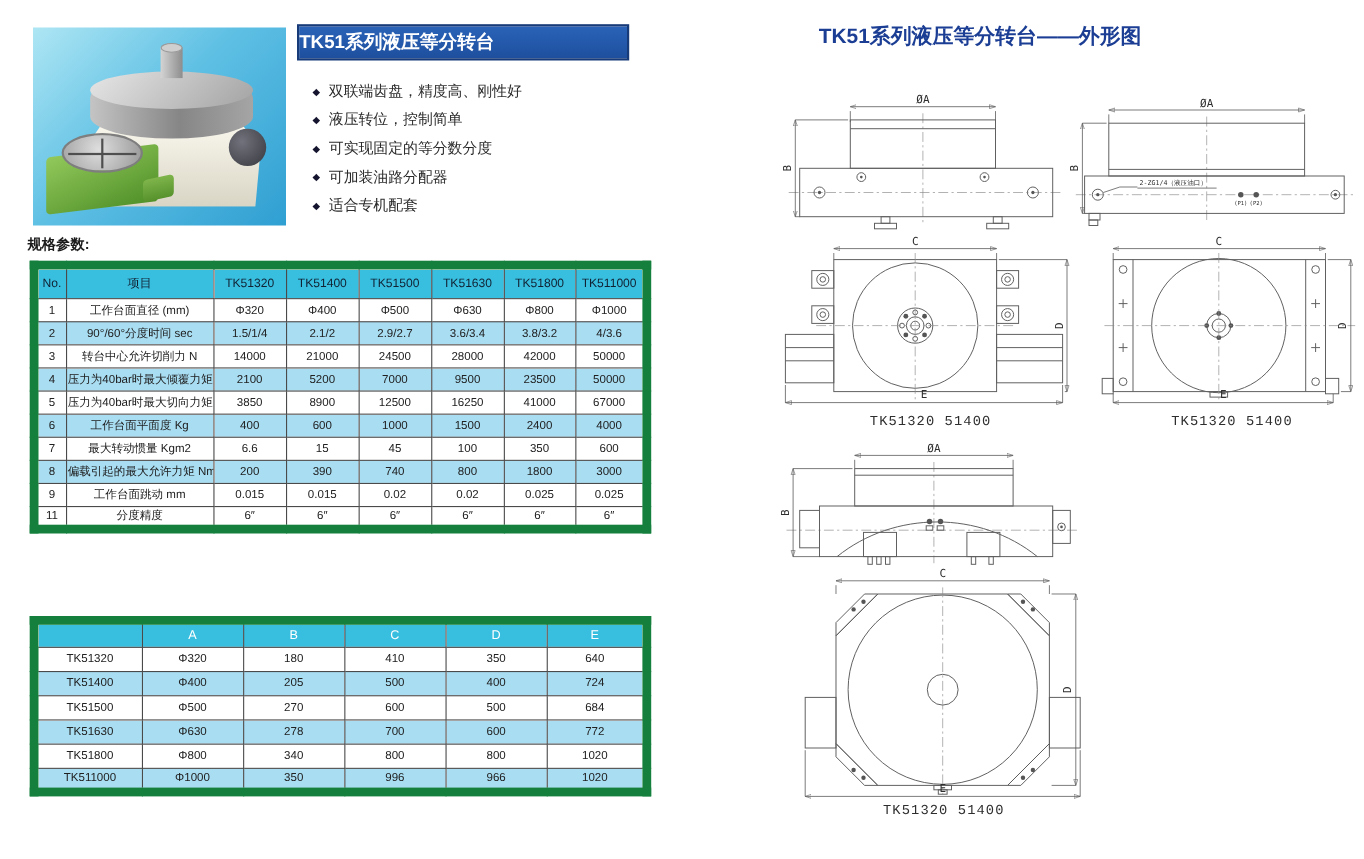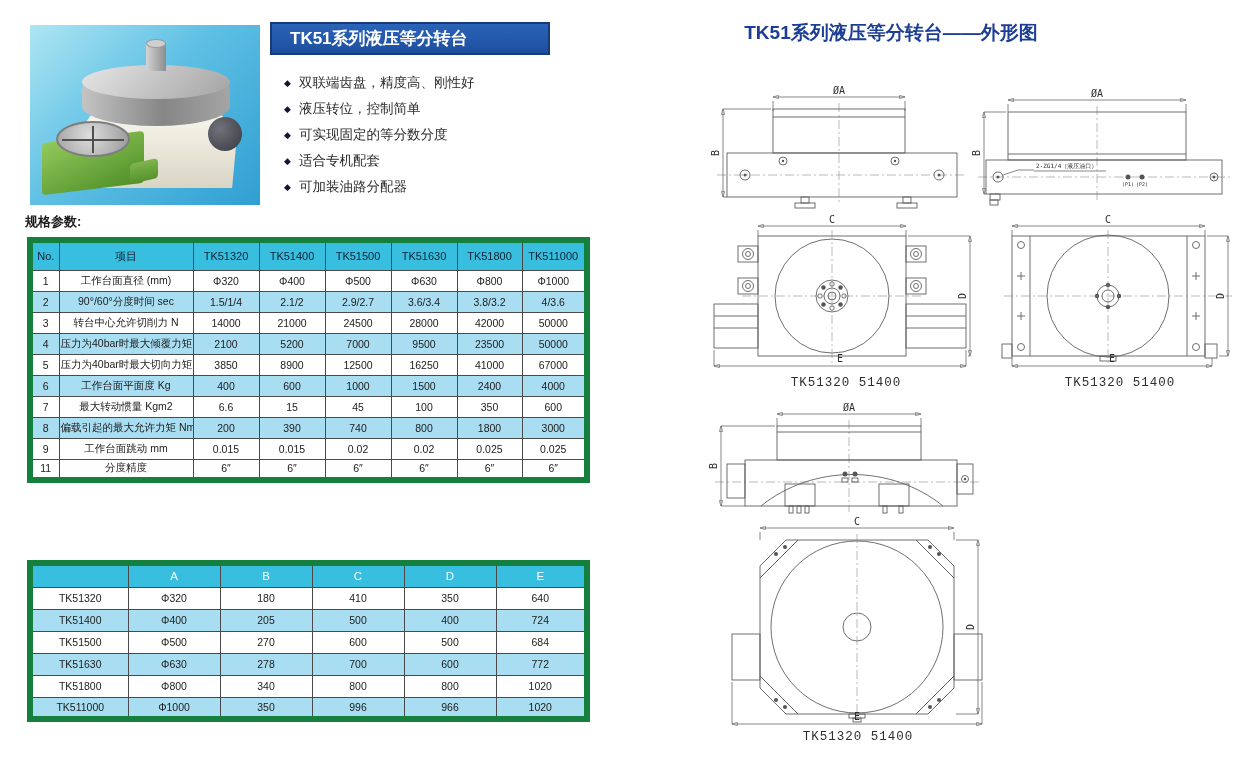--- a/index.html
+++ b/index.html
@@ -25,31 +25,31 @@
     background:#cfcfcf; border:1px solid #9a9a9a; }
   .small-base { position:absolute; left:12px; top:112px; width:102px; height:52px;
     background:linear-gradient(160deg,#93c95c,#4e8f27); border-radius:4px; transform:skewY(-7deg); }
   .small-cyl { position:absolute; left:100px; top:136px; width:28px; height:20px; border-radius:4px;
     background:linear-gradient(180deg,#7fb54b,#57922c); transform:skewY(-12deg); }
   .small-disc { position:absolute; left:26px; top:96px; width:74px; height:36px; border-radius:50%;
     background:radial-gradient(circle at 45% 40%,#dedede,#969696); border:2px solid #7e7e7e; }
   .small-disc .slot-h { position:absolute; left:4px; top:16px; width:62px; height:2px; background:#4f4f4f; }
   .small-disc .slot-v { position:absolute; left:34px; top:3px; width:2px; height:27px; background:#4f4f4f; }
 
-  .title-bar { position:absolute; left:270px; top:22px; width:280px; height:33px;
+  .title-bar { position:absolute; left:270px; top:22px; width:302px; height:33px;
     background:linear-gradient(180deg,#2a63b8,#1e4f9e); border:2px solid #173a78;
-    color:#fff; font-size:17px; font-weight:bold; line-height:29px; padding-left:18px; }
+    color:#fff; font-size:17px; font-weight:bold; line-height:29px; padding-left:0; }
   .features { position:absolute; left:284px; top:70px; width:300px; list-style:none; }
   .features li { font-size:13.5px; color:#2b2b2b; line-height:26px; white-space:nowrap; }
   .features li .diamond { color:#14142e; font-size:9px; margin-right:8px; vertical-align:1px; }
 
   .spec-label { position:absolute; left:25px; top:213px; font-size:13px; font-weight:bold; color:#1c1c1c; }
 
   table.datatable { border-collapse:collapse; table-layout:fixed; background:#fff;
-    border:6px solid #15803d; }
+    border:8px solid #15803d; }
   table.datatable th, table.datatable td { border:1px solid #4a4a4a; text-align:center;
     font-size:10.5px; color:#212121; overflow:hidden; white-space:nowrap; padding:0 1px; }
   table.spec { position:absolute; left:27px; top:237px; width:557px; }
   table.spec th { height:30px; background:#38bedf; font-weight:normal; color:#123; font-size:11px; }
   table.spec td { height:21px; }
   table.dims { position:absolute; left:27px; top:560px; width:557px; }
   table.dims th { height:24px; background:#38bedf; color:#fff; font-weight:normal; font-size:11.5px; }
   table.dims td { height:22px; }
   table.datatable tr.alt td { background:#a8ddf2; }
 
@@ -90,22 +90,22 @@
   </div>
 
   <div class="title-bar">
     <span>TK51系列液压等分转台</span>
   </div>
 
   <ul class="features">
     <li><span class="diamond">◆</span><span>双联端齿盘，精度高、刚性好</span></li>
     <li><span class="diamond">◆</span><span>液压转位，控制简单</span></li>
     <li><span class="diamond">◆</span><span>可实现固定的等分数分度</span></li>
+    <li><span class="diamond">◆</span><span>可加装油路分配器</span></li>
     <li><span class="diamond">◆</span><span>适合专机配套</span></li>
-    <li><span class="diamond">◆</span><span>可加装油路分配器</span></li>
   </ul>
 
   <div class="spec-label">规格参数:</div>
 
   <table class="datatable spec">
     <colgroup>
         <col style="width:29px">
         <col style="width:134px">
         <col style="width:66px">
         <col style="width:66px">

